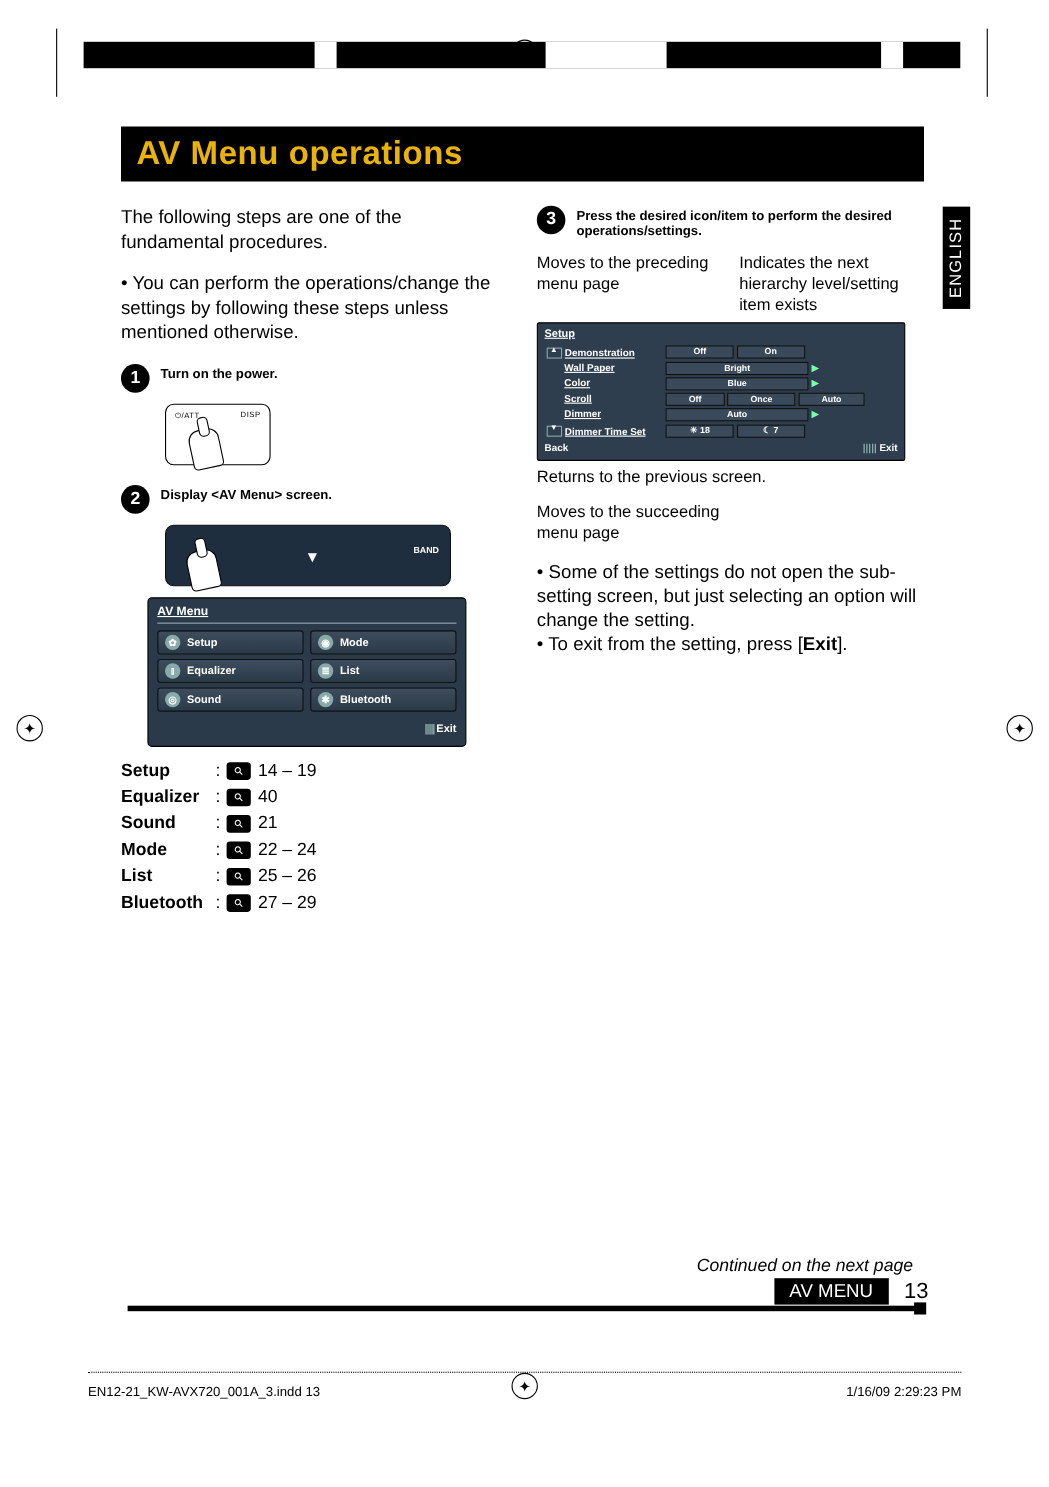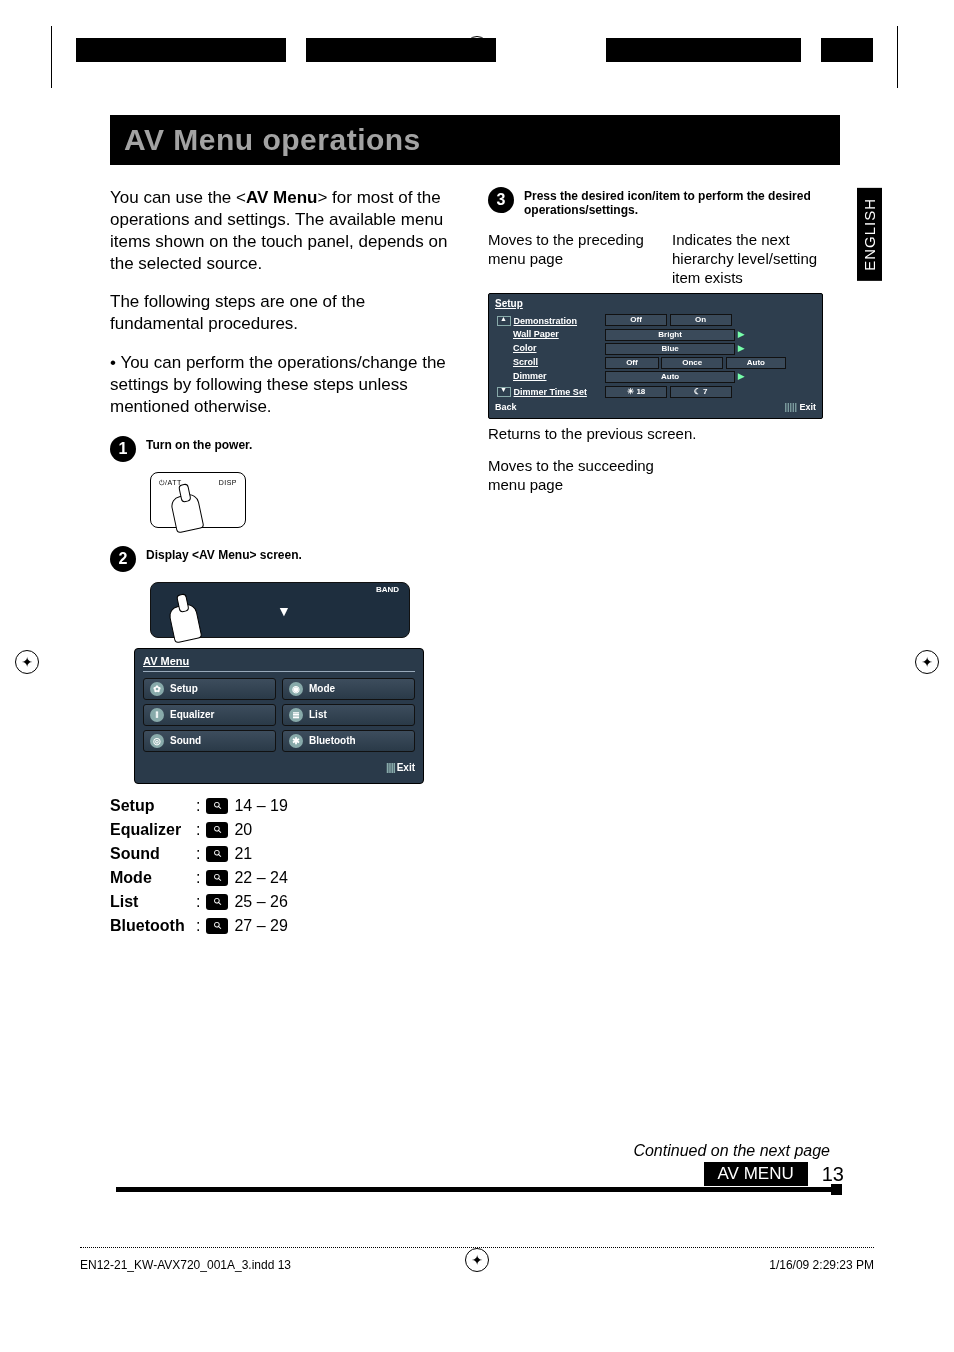--- a/index.html
+++ b/index.html
@@ -39,21 +39,21 @@
 
   
   .page {
     position: absolute;
     top: 115px; left: 110px;
     width: 730px;
   }
 
   h1.title {
     background: #000;
-    color: #a3a3a3;
+    color: #eab308;
     font-weight: 700;
     font-size: 30px;
     padding: 8px 14px;
     letter-spacing: 0.5px;
     font-family: "Arial Narrow", Arial, sans-serif;
   }
 
   .cols {
     display: flex;
     gap: 28px;
@@ -217,23 +217,20 @@
 </div>
 
 <div class="sidetab">ENGLISH</div>
 
 <div class="page">
   <h1 class="title">AV Menu operations</h1>
 
   <div class="cols">
 
     <div class="col">
-      <p class="para">
-        <span>You can use the &lt;</span><b>AV Menu</b><span>&gt; for most of the operations and settings. The available menu items shown on the touch panel, depends on the selected source.</span>
-      </p>
       <p class="para">The following steps are one of the fundamental procedures.</p>
       <ul class="b para">
           <li>You can perform the operations/change the settings by following these steps unless mentioned otherwise.</li>
         </ul>
 
       <div class="step">
         <span class="numcircle">1</span>
         <span class="step-txt">Turn on the power.</span>
       </div>
       <div class="devshot">
@@ -241,21 +238,21 @@
         <span class="lab" style="right:8px;">DISP</span>
         <div class="hand"></div>
       </div>
 
       <div class="step">
         <span class="numcircle">2</span>
         <span class="step-txt">Display &lt;AV Menu&gt; screen.</span>
       </div>
       <div class="devshot" style="width:260px;background:#1e2e3e;border-color:#111;color:#fff;">
         <span style="position:absolute;top:20px;left:126px;font-size:14px;">▼</span>
-        <span style="position:absolute;top:2px;right:10px;font-size:8px;font-weight:700;">BAND</span>
+        <span style="position:absolute;top:18px;right:10px;font-size:8px;font-weight:700;">BAND</span>
         <div class="hand" style="left:20px;"></div>
       </div>
 
       <div class="panel" style="margin-left:24px;">
         <div class="titlebar">AV Menu</div>
         <div class="grid">
           <div class="pbtn">
               <span class="ico">✿</span>
               <span>Setup</span>
             </div>
@@ -278,21 +275,21 @@
           <div class="pbtn">
               <span class="ico">✱</span>
               <span>Bluetooth</span>
             </div>
         </div>
         <div class="exit">Exit</div>
       </div>
 
       <div class="pagerefs">
         <div class="row"><span class="lab">Setup</span>: <span class="mag"></span> <span>14 – 19</span></div>
-        <div class="row"><span class="lab">Equalizer</span>: <span class="mag"></span> <span>20</span></div>
+        <div class="row"><span class="lab">Equalizer</span>: <span class="mag"></span> <span>40</span></div>
         <div class="row"><span class="lab">Sound</span>: <span class="mag"></span> <span>21</span></div>
         <div class="row"><span class="lab">Mode</span>: <span class="mag"></span> <span>22 – 24</span></div>
         <div class="row"><span class="lab">List</span>: <span class="mag"></span> <span>25 – 26</span></div>
         <div class="row"><span class="lab">Bluetooth</span>: <span class="mag"></span> <span>27 – 29</span></div>
       </div>
     </div>
 
     <div class="col">
       <div class="step" style="margin-top:0;">
         <span class="numcircle">3</span>
@@ -340,20 +337,24 @@
             <span><span style="color:#8aa;">||||| </span><span>Exit</span></span>
           </div>
         </div>
 
         <div class="below">
           <div>Returns to the previous screen.</div>
         </div>
 
         <div class="succeed">Moves to the succeeding menu page</div>
 
+        <ul class="b">
+          <li>Some of the settings do not open the sub-setting screen, but just selecting an option will change the setting.</li>
+          <li><span>To exit from the setting, press [</span><b>Exit</b><span>].</span></li>
+        </ul>
       </div>
     </div>
   </div>
 </div>
 
 <div class="continued">Continued on the next page</div>
 <div class="bottombadge">
   <span class="avlabel">AV MENU</span>
   <span>13</span>
 </div>

